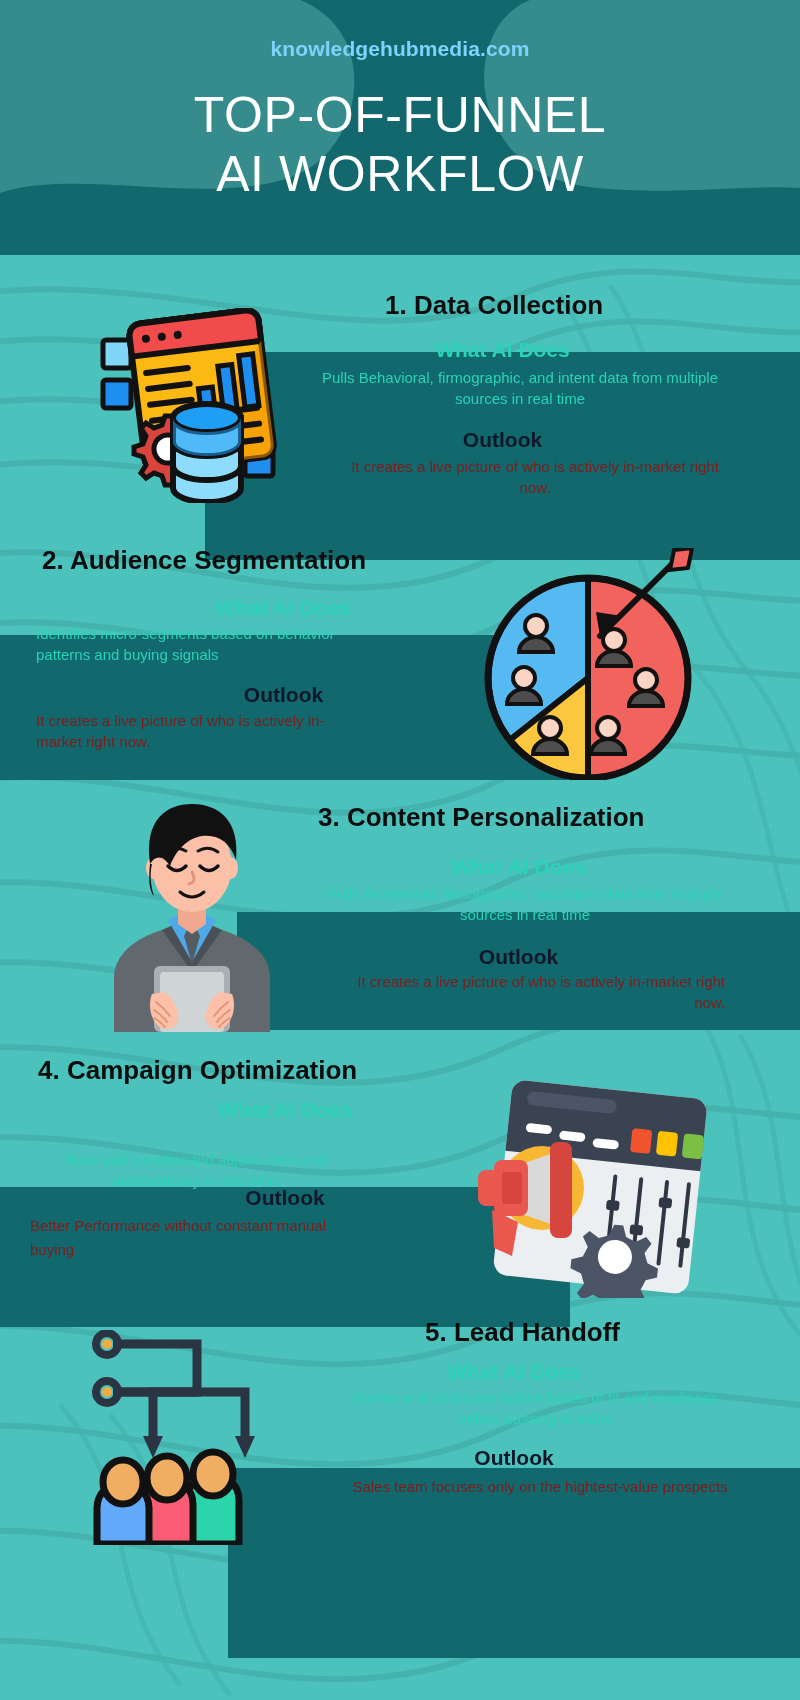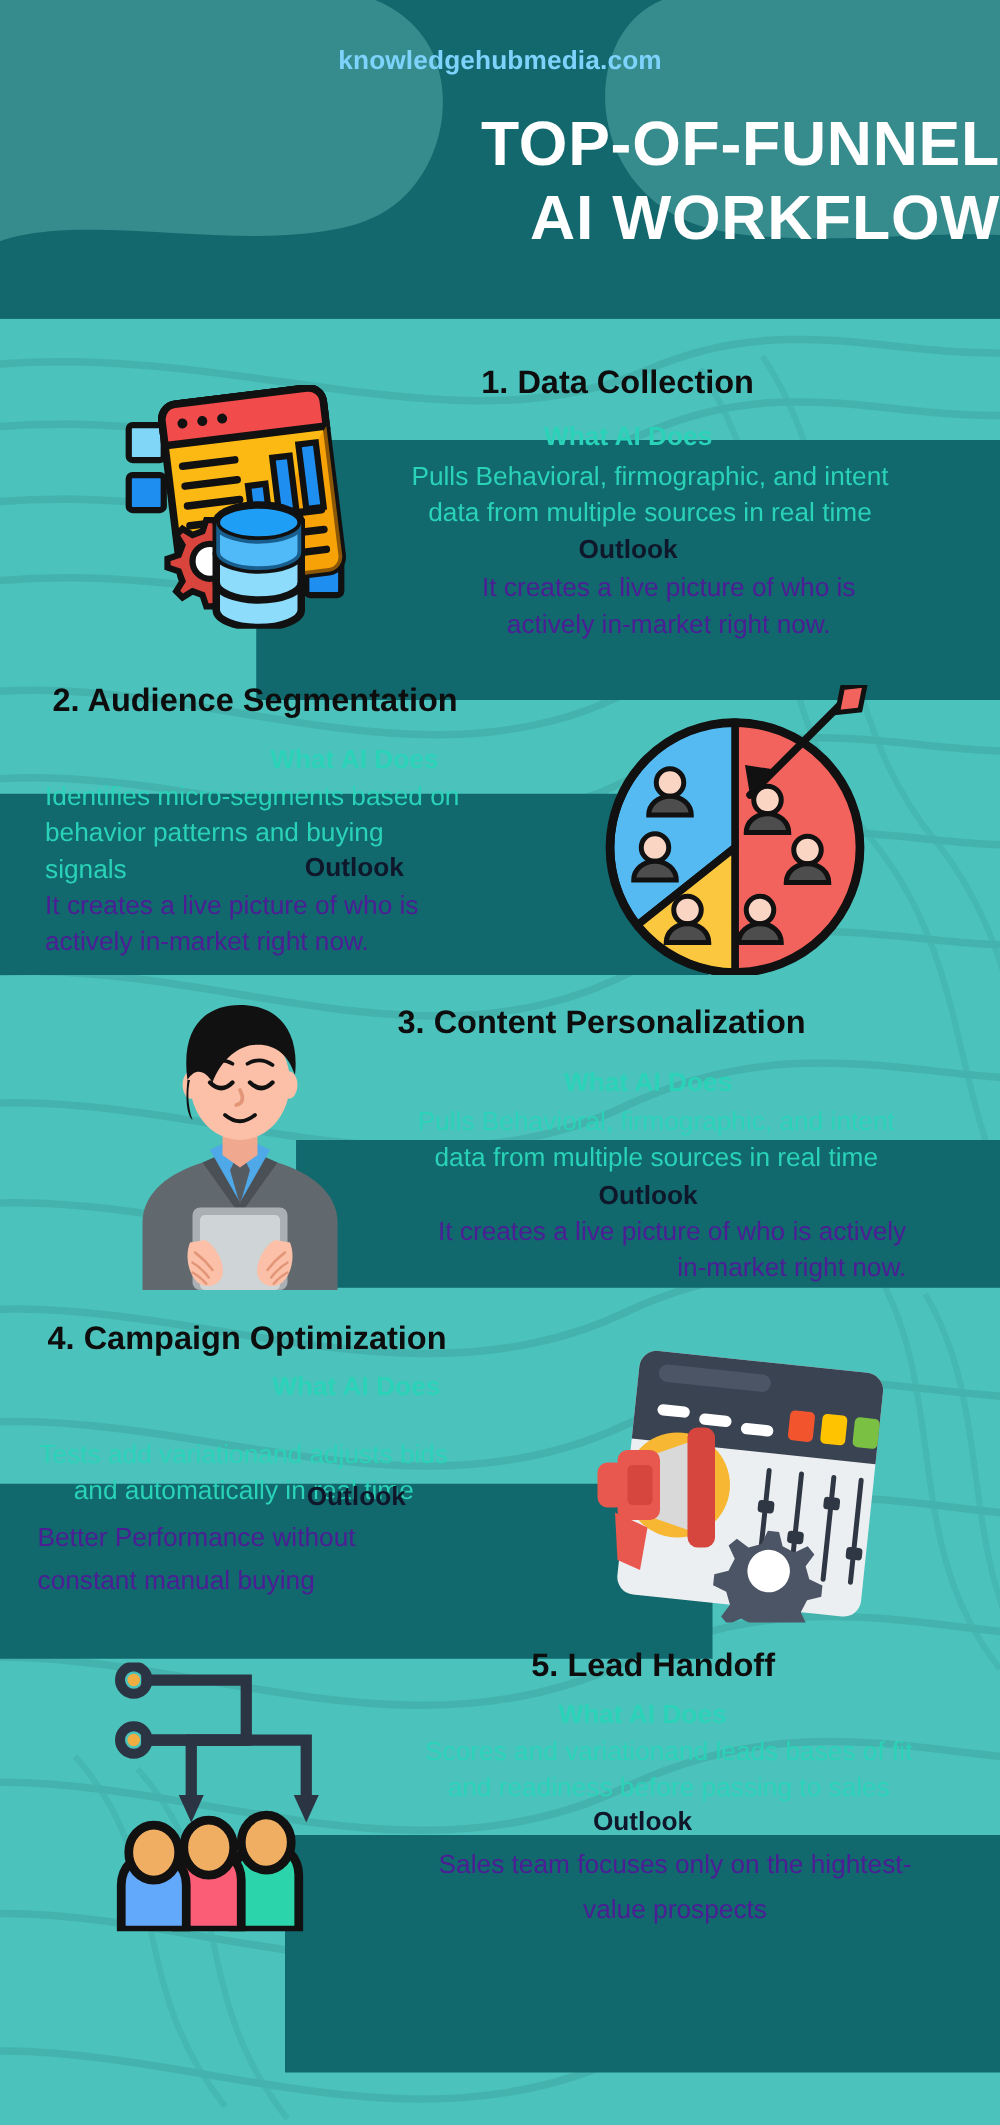--- a/index.html
+++ b/index.html
@@ -48,24 +48,24 @@
     color: #7dd3fc;
     font-size: 21px;
     font-weight: bold;
     letter-spacing: 0.1px;
     z-index: 3;
   }
   .main-title {
     position: absolute;
     left: 0; top: 86px;
     width: 800px;
-    text-align: right;
+    text-align: center;
     color: #ffffff;
     font-size: 50px;
-    font-weight: bold;
+    font-weight: normal;
     line-height: 1.18;
     letter-spacing: 0.6px;
     z-index: 3;
   }
   .main-title .tl2 { display: block; }
 
   
   .section { position: absolute; z-index: 1; }
 
   .panel {
@@ -88,26 +88,26 @@
     font-size: 21px;
     font-weight: bold;
     z-index: 4;
     white-space: nowrap;
   }
   .lbl-ai { color: #2ad3b7; }
   .lbl-out { color: #0f172a; }
 
   .body-text {
     position: absolute;
-    font-size: 21px;
+    font-size: 15px;
     line-height: 1.38;
     z-index: 4;
   }
   .txt-ai { color: #2ad3b7; }
-  .txt-out { color: #4c1d95; }
+  .txt-out { color: #7f1d1d; }
 
   .art { position: absolute; z-index: 5; }
 </style>
 </head>
 <body>
 
 <div class="page">
 
   <div class="bg-texture">
     <svg width="800" height="1445" viewBox="0 0 800 1445">
@@ -413,21 +413,21 @@
     </div>
   </div>
 
   <div class="section">
     <div class="panel" style="left:228px; top:1468px; width:572px; height:190px;"></div>
 
     <div class="step-title" style="left:425px; top:1317px;">5. Lead Handoff</div>
 
     <div class="lbl lbl-ai" style="left:228px; top:1360px; width:572px; text-align:center;">What AI Does</div>
 
-    <div class="body-text txt-ai" style="left:340px; top:1388px; width:390px; text-align:center;">Scores and variationand leads bases of fit and readiness before passing to sales</div>
+    <div class="body-text txt-ai" style="left:340px; top:1388px; width:390px; text-align:center;">Scores and prioritizes before bases of fit and readiness before passing to sales</div>
 
     <div class="lbl lbl-out" style="left:228px; top:1446px; width:572px; text-align:center;">Outlook</div>
 
     <div class="body-text txt-out" style="left:350px; top:1474px; width:380px; text-align:center; line-height:1.72;">Sales team focuses only on the hightest-value prospects</div>
 
     <div class="art" style="left:85px; top:1330px; width:220px; height:215px;">
       <svg width="220" height="215" viewBox="0 0 220 215">
         <g stroke="#2b3442" stroke-width="9" fill="none" stroke-linejoin="miter">
           <path d="M28,14 L112,14 L112,62 L28,62"></path>
           <path d="M28,62 L160,62 L160,112"></path>

